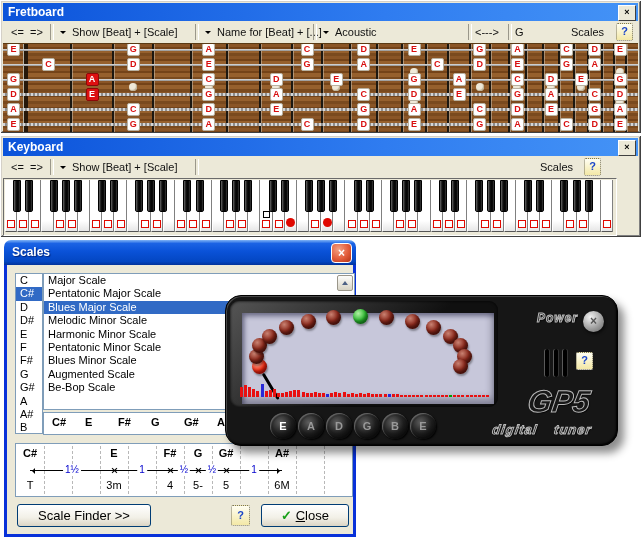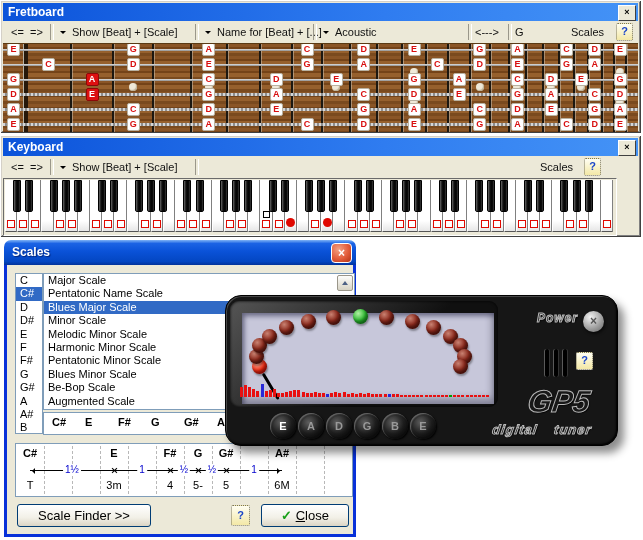--- a/index.html
+++ b/index.html
@@ -412,29 +412,28 @@
           <div class="lrow">F#</div>
           <div class="lrow">G</div>
           <div class="lrow">G#</div>
           <div class="lrow">A</div>
           <div class="lrow">A#</div>
           <div class="lrow">B</div>
         </div>
       <div class="listbox" id="scale-list" style="left:36px;top:8px;width:310px;height:135px;">
         <div class="sbtn"></div>
       <div class="lrow" style="width: 290px;">Major Scale</div>
-          <div class="lrow" style="width: 290px;">Pentatonic Name Scale</div>
+          <div class="lrow" style="width: 290px;">Pentatonic Major Scale</div>
           <div class="lrow sel" style="width: 290px;">Blues Major Scale</div>
-          <div class="lrow" style="width: 290px;">Minor Scale</div>
           <div class="lrow" style="width: 290px;">Melodic Minor Scale</div>
           <div class="lrow" style="width: 290px;">Harmonic Minor Scale</div>
           <div class="lrow" style="width: 290px;">Pentatonic Minor Scale</div>
           <div class="lrow" style="width: 290px;">Blues Minor Scale</div>
+          <div class="lrow" style="width: 290px;">Augmented Scale</div>
           <div class="lrow" style="width: 290px;">Be-Bop Scale</div>
-          <div class="lrow" style="width: 290px;">Augmented Scale</div>
         </div>
       <div class="listbox" id="notes-row" style="left:36px;top:147px;width:310px;height:21px;">
           <div class="notechip" style="left: 8px;">C#</div>
           <div class="notechip" style="left: 41px;">E</div>
           <div class="notechip" style="left: 74px;">F#</div>
           <div class="notechip" style="left: 107px;">G</div>
           <div class="notechip" style="left: 140px;">G#</div>
           <div class="notechip" style="left: 173px;">A#</div>
         </div>
       <div id="ivbox" style="top:178px;">

